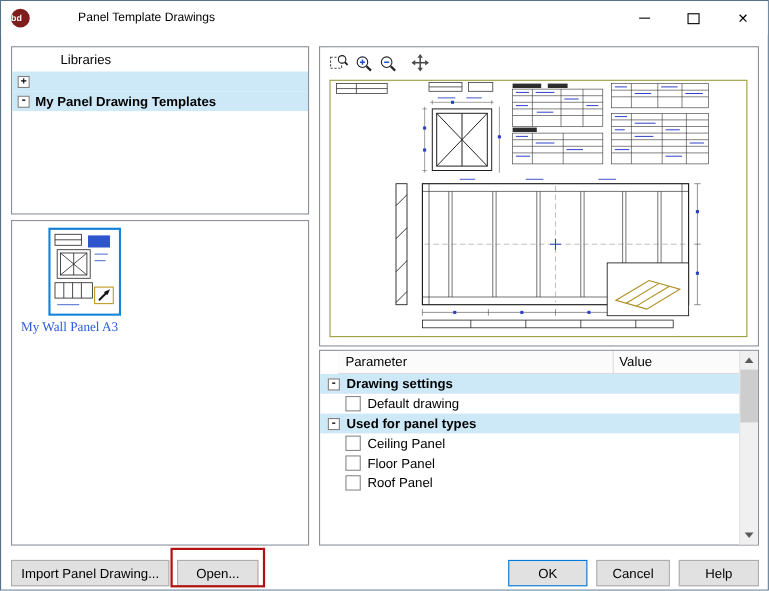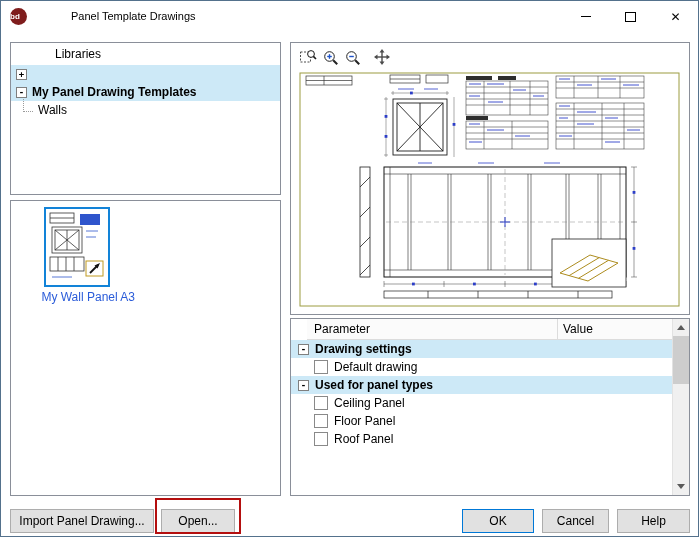--- a/index.html
+++ b/index.html
@@ -26,21 +26,21 @@
   .tree-row.bold{font-weight:bold;}
   .expander{width:9px;height:9px;border:1px solid #7f7f7f;background:#fff;font-size:9px;line-height:8px;text-align:center;margin-right:5px;flex:none;font-family:"DejaVu Sans Mono", monospace;box-sizing:content-box;}
   .tree-row.indent{padding-left:12px;}
   .connector{width:9px;height:12px;border-left:1px dotted #9b9b9b;border-bottom:1px dotted #9b9b9b;margin-right:5px;transform:translateY(-5px);flex:none;}
 
   
   .thumbs{left:9px;top:199px;width:271px;height:296px;}
   .thumb-item{position:absolute;left:8px;top:6px;width:116px;}
   .thumb-frame{width:62px;height:76px;margin:0 auto;border:2px solid #1283d8;background:#fff;}
   .thumb-frame svg{display:block;}
-  .thumb-label{margin-top:3px;text-align:right;color:#2b5cd9;}
+  .thumb-label{margin-top:3px;text-align:left;color:#2b5cd9;font-family:Liberation Serif, serif;}
 
   
   .preview{left:289px;top:41px;width:400px;height:273px;}
   .preview-toolbar{position:absolute;left:6px;top:3px;display:flex;align-items:center;}
   .tool-btn{width:22px;height:22px;display:flex;align-items:center;justify-content:center;}
   .tool-gap{width:8px;}
   .preview-canvas{position:absolute;left:7px;top:28px;width:383px;height:238px;}
 
   
   .params{left:289px;top:317px;width:400px;height:178px;}
@@ -96,24 +96,20 @@
 
   <div class="box libraries">
     <div class="panel-label">Libraries</div>
     <div class="tree">
         <div class="tree-row sel bold">
           <span class="expander">+</span>
         </div>
         <div class="tree-row sel bold">
           <span class="expander">-</span>
           <span class="lbl">My Panel Drawing Templates</span>
-        </div>
-        <div class="tree-row indent">
-          <span class="connector"></span>
-          <span class="lbl">Walls</span>
         </div>
       </div>
   </div>
 
   <div class="box thumbs">
     <div class="thumb-item">
       <div class="thumb-frame">
         <svg width="62" height="76" viewBox="0 0 62 76">
           <rect width="62" height="76" fill="#fff"></rect>
           <rect x="34" y="5" width="20" height="11" fill="#2f55cc"></rect>

